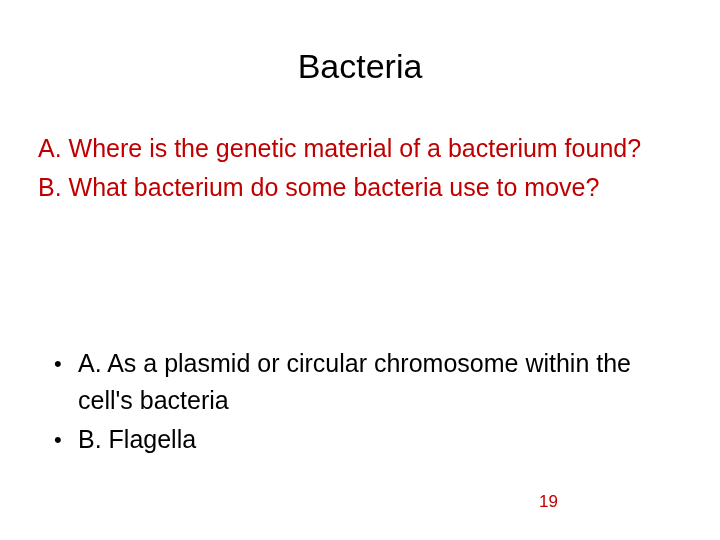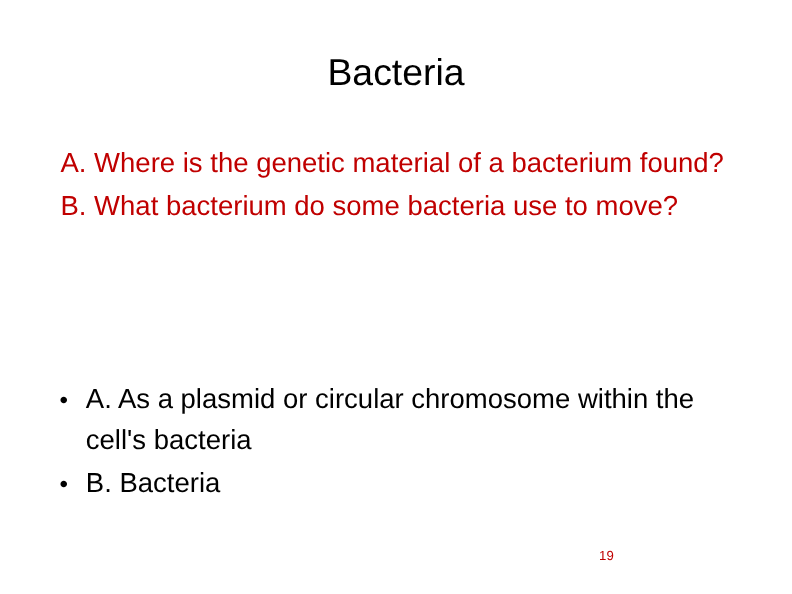--- a/index.html
+++ b/index.html
@@ -34,21 +34,21 @@
   .questions {
     position: absolute;
     top: 130px;
     left: 38px;
     width: 644px;
     color: #c00000;
     font-size: 25px;
     line-height: 37px;
   }
   .q-item {
-    margin: 0 0 2px 17px;
+    margin: 0 0 2px 0;
     padding-left: 24px;
     text-indent: -24px;
   }
   .answers {
     position: absolute;
     top: 345px;
     left: 44px;
     width: 640px;
     color: #000000;
     font-size: 25px;
@@ -63,21 +63,21 @@
     position: absolute;
     left: 10px;
     top: 0;
     font-size: 22px;
     line-height: 37px;
   }
   .page-number {
     position: absolute;
     right: 22px;
     bottom: 28px;
-    font-size: 12px;
+    font-size: 17px;
     color: #c00000;
   }
 </style>
 </head>
 <body>
 
 <div class="slide">
 
   <div class="slide-title">Bacteria</div>
 
@@ -86,19 +86,19 @@
     <div class="q-item">B. What bacterium do some bacteria use to move?</div>
   </div>
 
   <div class="answers">
     <div class="a-item">
       <span class="bullet">•</span>
       <span>A. As a plasmid or circular chromosome within the cell's bacteria</span>
     </div>
     <div class="a-item">
       <span class="bullet">•</span>
-      <span>B. Bacteria</span>
+      <span>B. Flagella</span>
     </div>
   </div>
 
   <div class="page-number">19</div>
 
 </div>
 
 </body></html>

